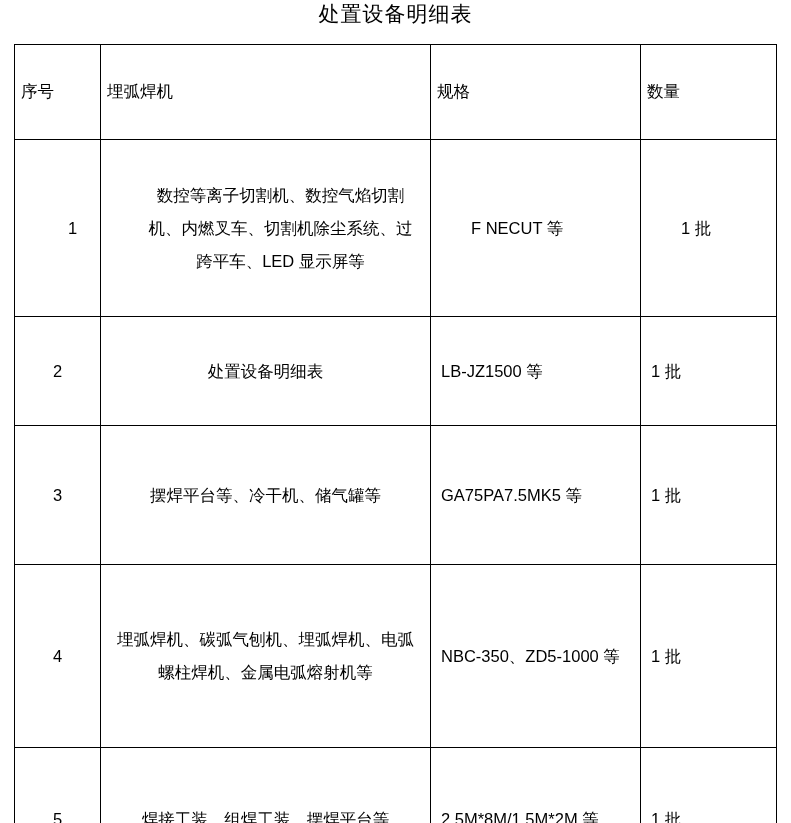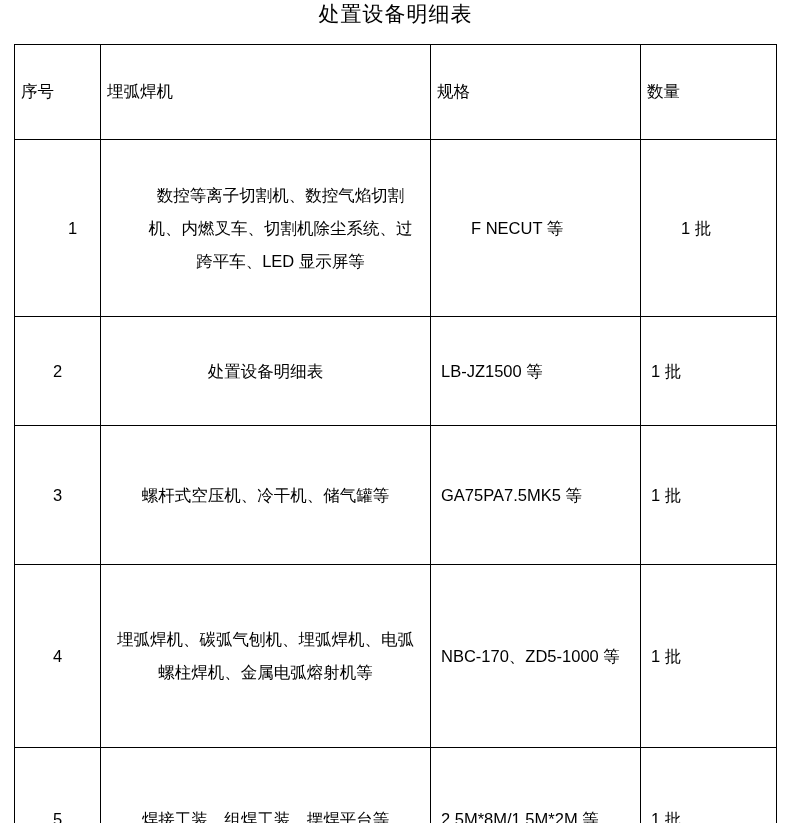--- a/index.html
+++ b/index.html
@@ -103,28 +103,28 @@
         <td class="cell-qty">1 批</td>
       </tr>
       <tr class="row-2">
         <td class="cell-idx">2</td>
         <td class="cell-name">处置设备明细表</td>
         <td class="cell-spec">LB-JZ1500 等</td>
         <td class="cell-qty">1 批</td>
       </tr>
       <tr class="row-3">
         <td class="cell-idx">3</td>
-        <td class="cell-name">螺杆式空压机、冷干机、储气罐等</td>
+        <td class="cell-name">摆焊平台等、冷干机、储气罐等</td>
         <td class="cell-spec">GA75PA7.5MK5 等</td>
         <td class="cell-qty">1 批</td>
       </tr>
       <tr class="row-4">
         <td class="cell-idx">4</td>
         <td class="cell-name">埋弧焊机、碳弧气刨机、埋弧焊机、电弧螺柱焊机、金属电弧熔射机等</td>
-        <td class="cell-spec">NBC-170、ZD5-1000 等</td>
+        <td class="cell-spec">NBC-350、ZD5-1000 等</td>
         <td class="cell-qty">1 批</td>
       </tr>
       <tr class="row-5">
         <td class="cell-idx">5</td>
         <td class="cell-name">焊接工装、组焊工装、摆焊平台等</td>
         <td class="cell-spec">2.5M*8M/1.5M*2M 等</td>
         <td class="cell-qty">1 批</td>
       </tr>
     </tbody>
   </table>

